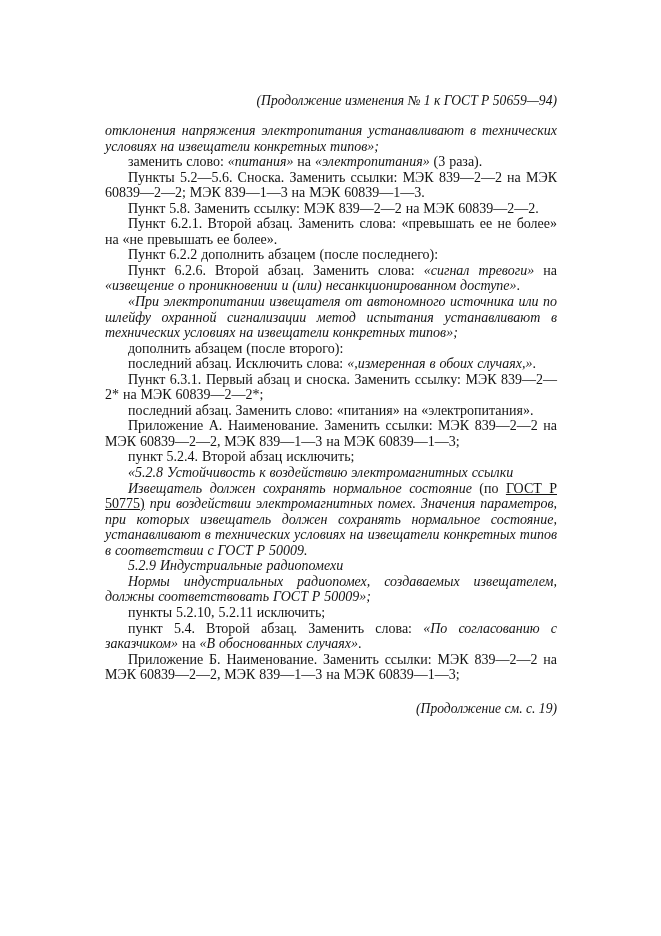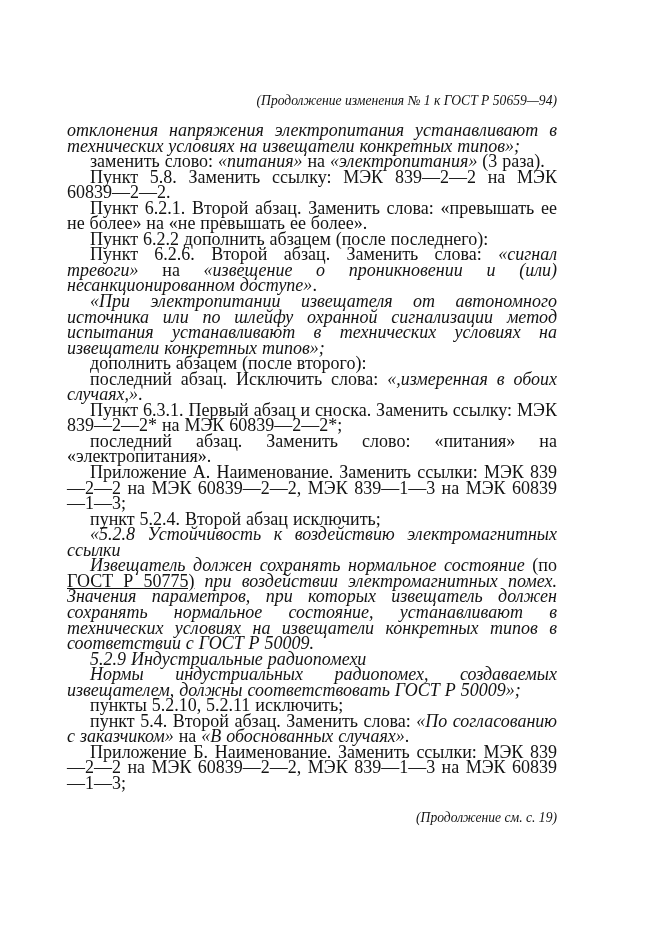--- a/index.html
+++ b/index.html
@@ -6,35 +6,35 @@
   body { background: #e8e8e8; }
   .page {
     position: relative;
     width: 661px;
     height: 936px;
     margin: 0 auto;
     background: #ffffff;
     color: #131313;
     font-family: "Liberation Serif", "DejaVu Serif", serif;
     box-sizing: border-box;
-    padding: 93px 104px 0 67px;
+    padding: 93px 104px 0 105px;
     overflow: hidden;
   }
   .running-head {
     text-align: right;
     font-style: italic;
     font-size: 13.6px;
     line-height: 16px;
     margin-bottom: 14px;
     white-space: nowrap;
   }
   .doc-body p {
     margin: 0;
     text-align: justify;
-    font-size: 18px;
+    font-size: 14px;
     line-height: 15.55px;
     word-spacing: 0.4px;
     font-family: Liberation Serif, serif;
   }
   .ind { text-indent: 23px; }
   .ital, .i { font-style: italic; }
   .u { text-decoration: underline; }
   .footer-note {
     text-align: right;
     font-style: italic;
@@ -50,20 +50,21 @@
 <div class="page">
 
   <div class="running-head">(Продолжение изменения № 1 к ГОСТ  Р 50659—94)</div>
 
   <div class="doc-body">
 
     <p class="ital">отклонения напряжения электропитания устанавливают в технических условиях на извещатели конкретных типов»;</p>
 
     <p class="ind"><span>заменить слово: </span><span class="i">«питания»</span><span> на </span><span class="i">«электропитания»</span><span> (3 раза).</span></p>
 
+    <p class="ind">Пункты 5.2—5.6. Сноска. Заменить ссылки: МЭК 839—2—2 на МЭК 60839—2—2; МЭК 839—1—3 на МЭК 60839—1—3.</p>
 
     <p class="ind">Пункт 5.8. Заменить ссылку: МЭК 839—2—2 на МЭК 60839—2—2.</p>
 
     <p class="ind">Пункт 6.2.1. Второй абзац. Заменить слова: «превышать ее не более» на «не превышать ее более».</p>
 
     <p class="ind">Пункт 6.2.2 дополнить абзацем (после последнего):</p>
 
 
     <p class="ind"><span>Пункт 6.2.6. Второй абзац. Заменить слова: </span><span class="i">«сигнал тревоги»</span><span> на </span><span class="i">«извещение о проникновении и (или) несанкционированном доступе»</span><span>.</span></p>
 

